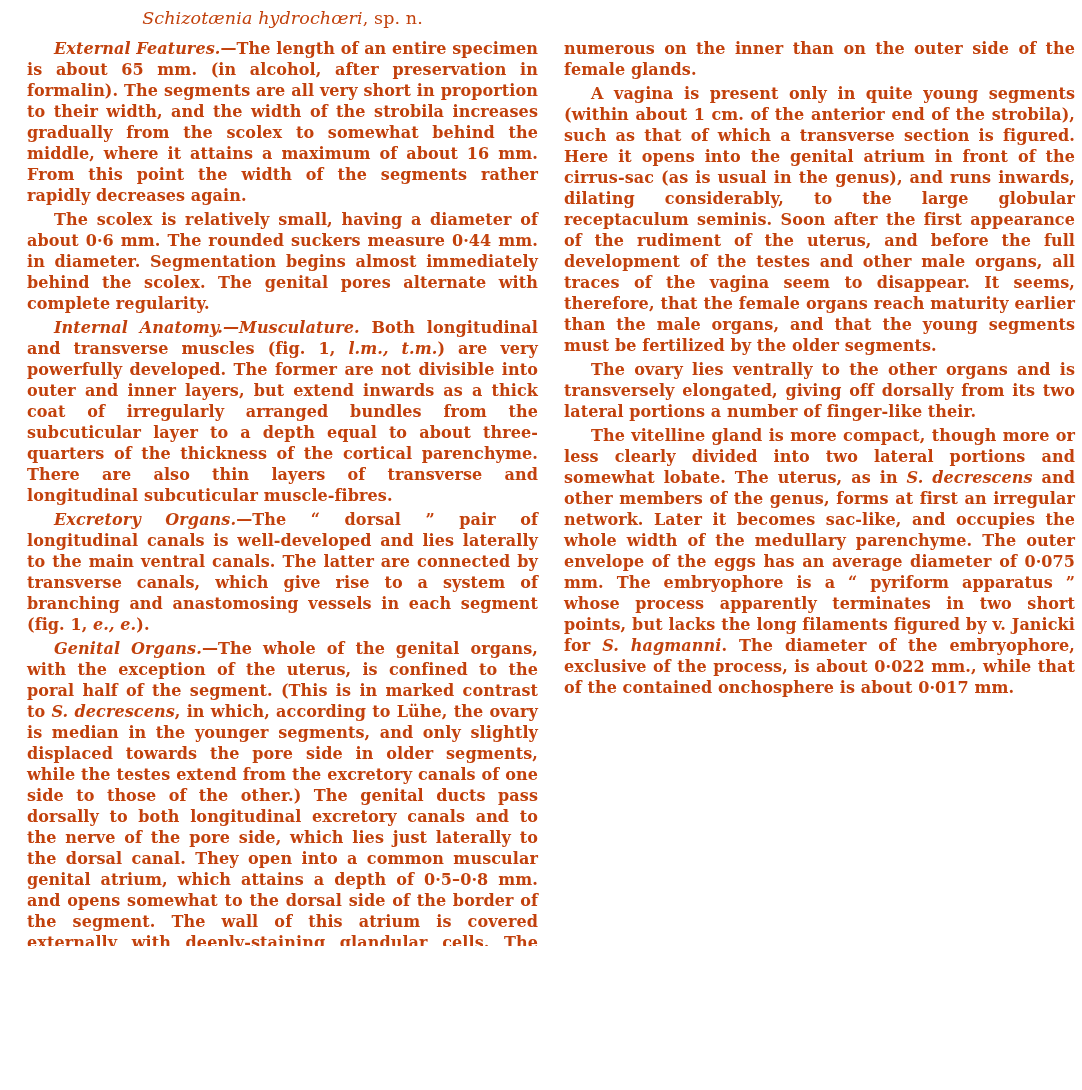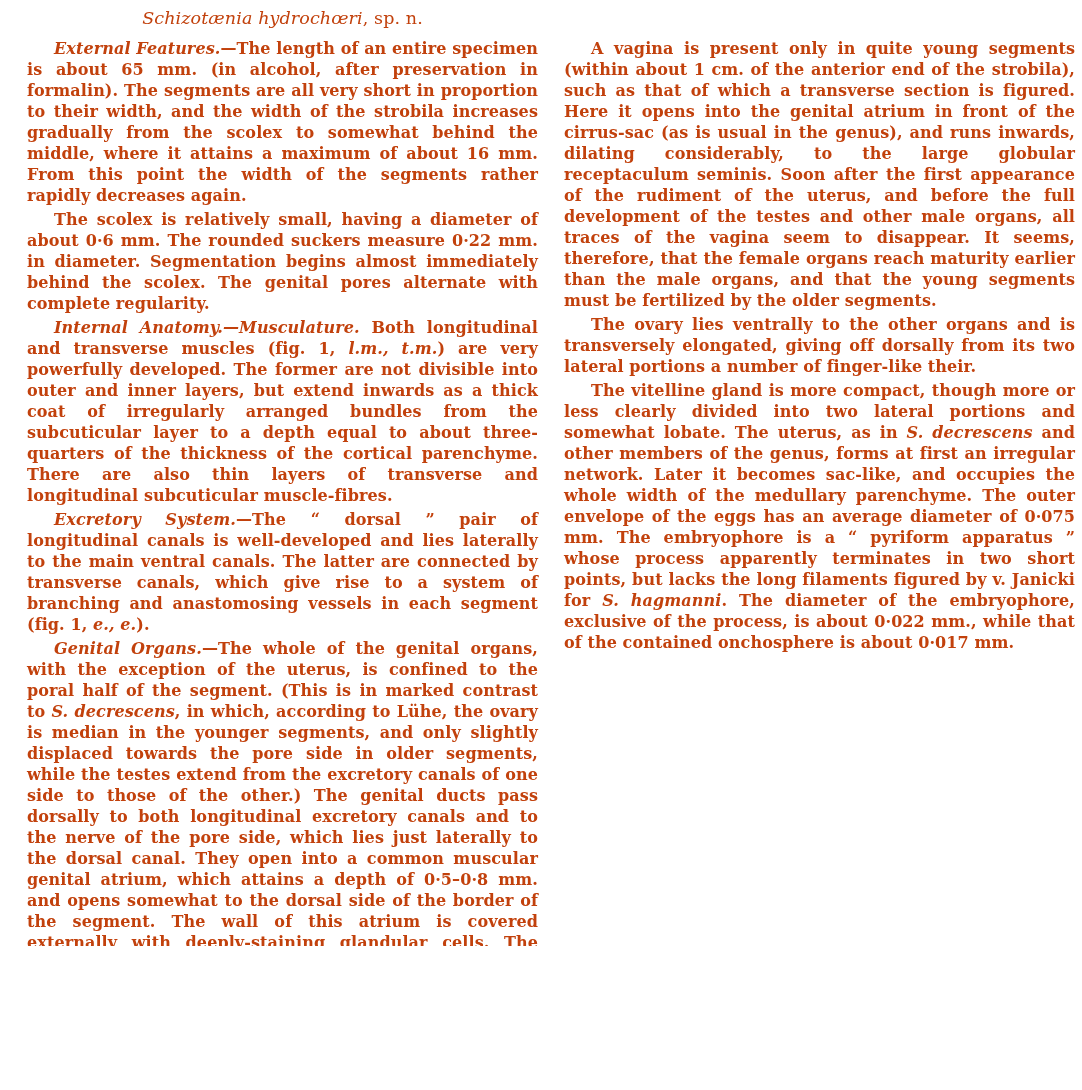--- a/index.html
+++ b/index.html
@@ -46,24 +46,25 @@
   }
 </style>
 </head>
 <body>
 
 <div class="page">
   <div class="col col-left">
     <h1 class="title"><span class="it">Schizotænia hydrochœri</span><span>, sp. n.</span></h1>
     <div id="col-left-paras">
         <p class="para indent"><span class="it">External Features.</span><span>—The length of an entire specimen is about 65 mm. (in alcohol, after preservation in formalin). The segments are all very short in proportion to their width, and the width of the strobila increases gradually from the scolex to somewhat behind the middle, where it attains a maximum of about 16 mm. From this point the width of the segments rather rapidly decreases again.</span></p>
-        <p class="para indent"><span>The scolex is relatively small, having a diameter of about 0·6 mm. The rounded suckers measure 0·22 mm. in diameter. Segmentation begins almost immediately behind the scolex. The genital pores alternate with complete regularity.</span></p>
+        <p class="para indent"><span>The scolex is relatively small, having a diameter of about 0·6 mm. The rounded suckers measure 0·44 mm. in diameter. Segmentation begins almost immediately behind the scolex. The genital pores alternate with complete regularity.</span></p>
         <p class="para indent"><span class="it">Internal Anatomy.—Musculature.</span><span> Both longitudinal and transverse muscles (fig. 1, </span><span class="it">l.m., t.m.</span><span>) are very powerfully developed. The former are not divisible into outer and inner layers, but extend inwards as a thick coat of irregularly arranged bundles from the subcuticular layer to a depth equal to about three-quarters of the thickness of the cortical parenchyme. There are also thin layers of transverse and longitudinal subcuticular muscle-fibres.</span></p>
-        <p class="para indent"><span class="it">Excretory System.</span><span>—The “ dorsal ” pair of longitudinal canals is well-developed and lies laterally to the main ventral canals. The latter are connected by transverse canals, which give rise to a system of branching and anastomosing vessels in each segment (fig. 1, </span><span class="it">e., e.</span><span>).</span></p>
+        <p class="para indent"><span class="it">Excretory Organs.</span><span>—The “ dorsal ” pair of longitudinal canals is well-developed and lies laterally to the main ventral canals. The latter are connected by transverse canals, which give rise to a system of branching and anastomosing vessels in each segment (fig. 1, </span><span class="it">e., e.</span><span>).</span></p>
         <p class="para indent"><span class="it">Genital Organs.</span><span>—The whole of the genital organs, with the exception of the uterus, is confined to the poral half of the segment. (This is in marked contrast to </span><span class="it">S. decrescens</span><span>, in which, according to Lühe, the ovary is median in the younger segments, and only slightly displaced towards the pore side in older segments, while the testes extend from the excretory canals of one side to those of the other.) The genital ducts pass dorsally to both longitudinal excretory canals and to the nerve of the pore side, which lies just laterally to the dorsal canal. They open into a common muscular genital atrium, which attains a depth of 0·5–0·8 mm. and opens somewhat to the dorsal side of the border of the segment. The wall of this atrium is covered externally with deeply-staining glandular cells. The cirrus-sac is pyriform, measuring, when fully developed, about 0·5–0·75 mm. in length and 0·2–0·32 mm. in width at its widest part, which is near the inner end. It is provided with a powerful muscular coat, especially towards the inner end, which contains, in segments in which the male organs are functional, a large, globular, internal seminal vesicle. The cirrus is thickly covered with spines. The vas deferens becomes a wide duct before entering the cirrus-sac, and its walls are covered externally, in this region, with glandular cells which stain deeply with hæmatoxylin. There are about 170–190 testes in each segment. These do not extend beyond the middle line of the segment, but are somewhat more</span></p>
       </div>
   </div>
   <div class="col col-right" id="col-right-paras">
+      <p class="para"><span>numerous on the inner than on the outer side of the female glands.</span></p>
       <p class="para indent"><span>A vagina is present only in quite young segments (within about 1 cm. of the anterior end of the strobila), such as that of which a transverse section is figured. Here it opens into the genital atrium in front of the cirrus-sac (as is usual in the genus), and runs inwards, dilating considerably, to the large globular receptaculum seminis. Soon after the first appearance of the rudiment of the uterus, and before the full development of the testes and other male organs, all traces of the vagina seem to disappear. It seems, therefore, that the female organs reach maturity earlier than the male organs, and that the young segments must be fertilized by the older segments.</span></p>
       <p class="para indent"><span>The ovary lies ventrally to the other organs and is transversely elongated, giving off dorsally from its two lateral portions a number of finger-like their.</span></p>
       <p class="para indent"><span>The vitelline gland is more compact, though more or less clearly divided into two lateral portions and somewhat lobate. The uterus, as in </span><span class="it">S. decrescens</span><span> and other members of the genus, forms at first an irregular network. Later it becomes sac-like, and occupies the whole width of the medullary parenchyme. The outer envelope of the eggs has an average diameter of 0·075 mm. The embryophore is a “ pyriform apparatus ” whose process apparently terminates in two short points, but lacks the long filaments figured by v. Janicki for </span><span class="it">S. hagmanni</span><span>. The diameter of the embryophore, exclusive of the process, is about 0·022 mm., while that of the contained onchosphere is about 0·017 mm.</span></p>
     </div>
 </div>
 
 </body></html>

